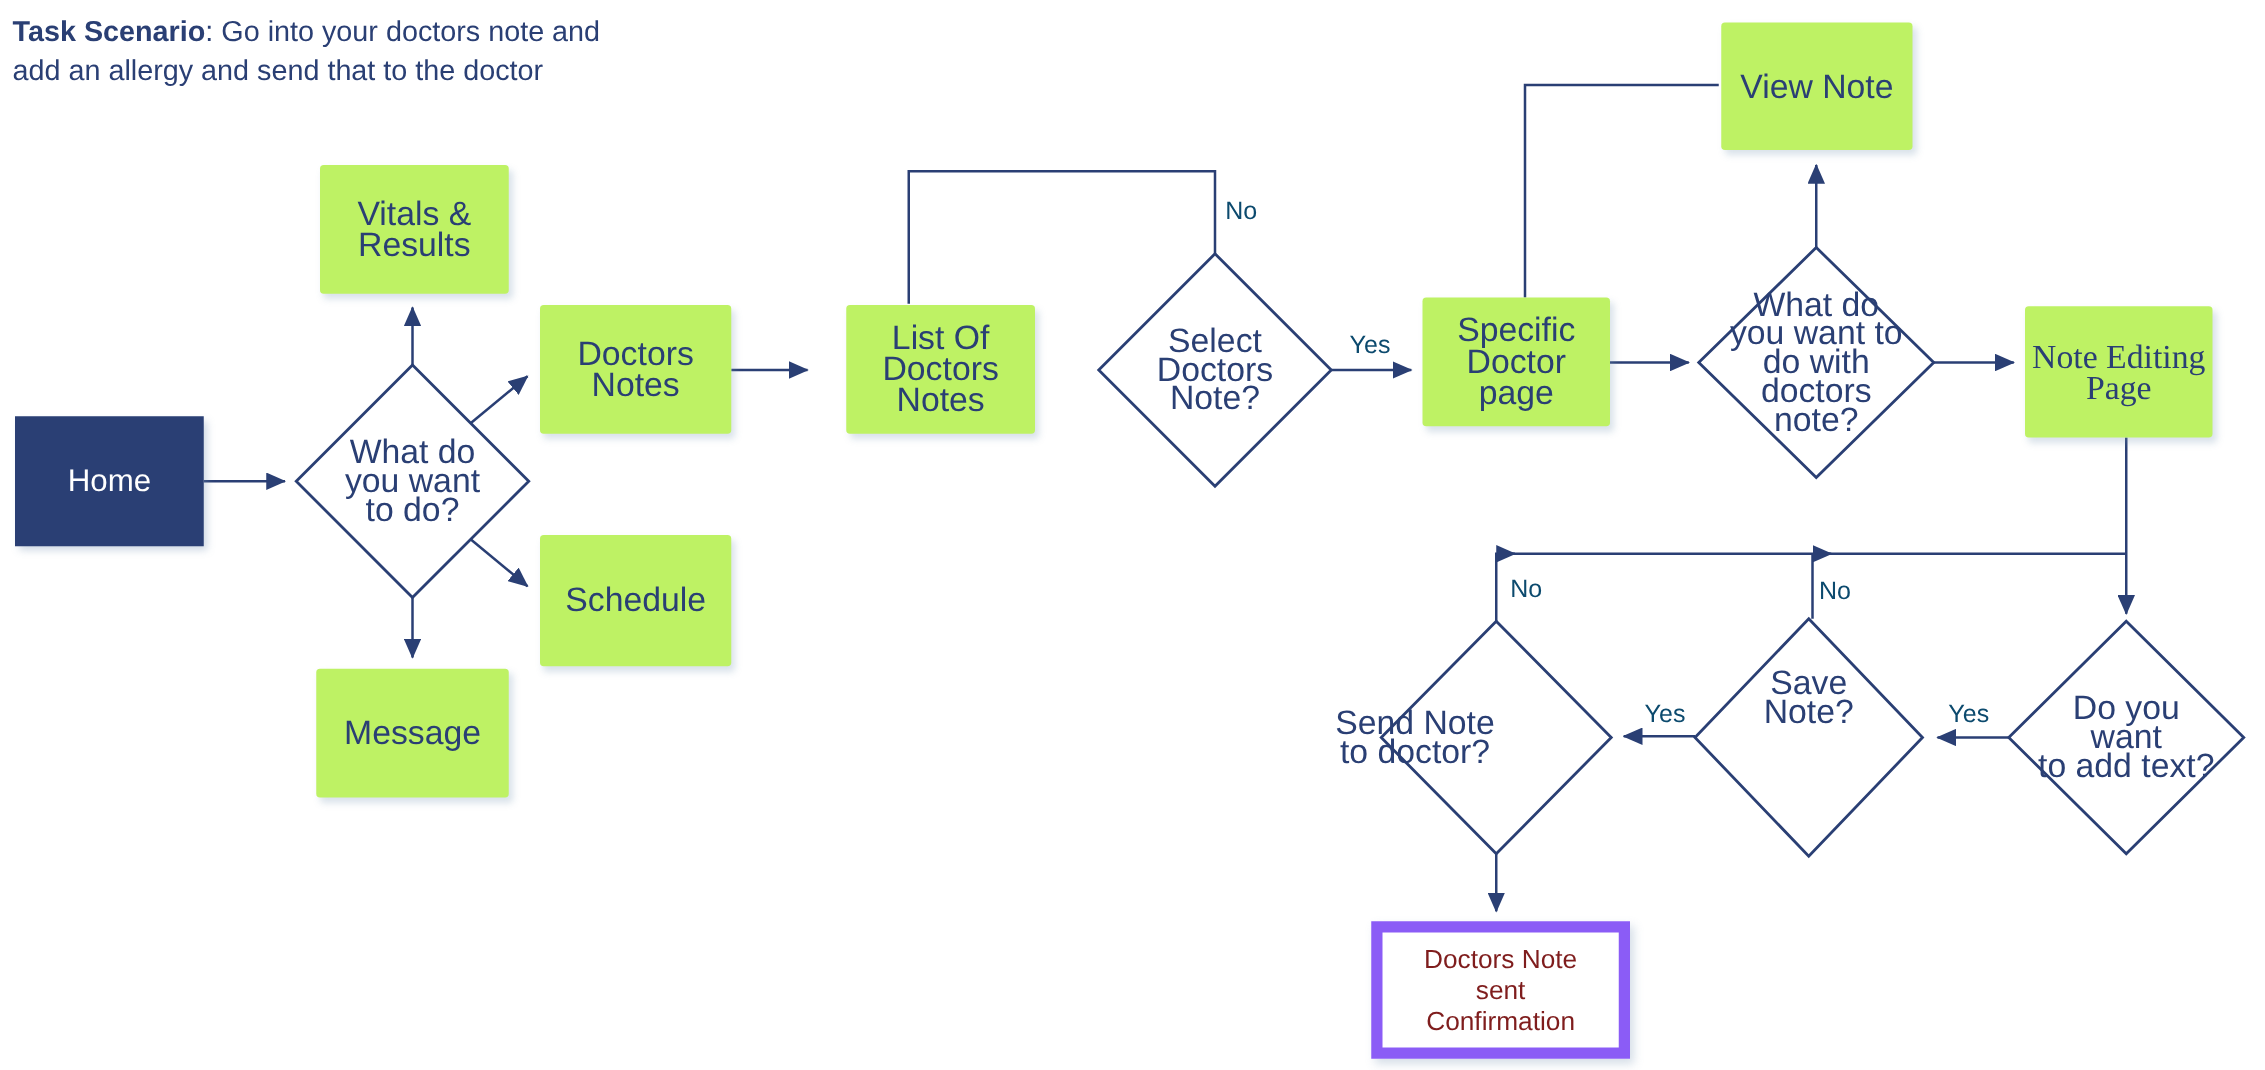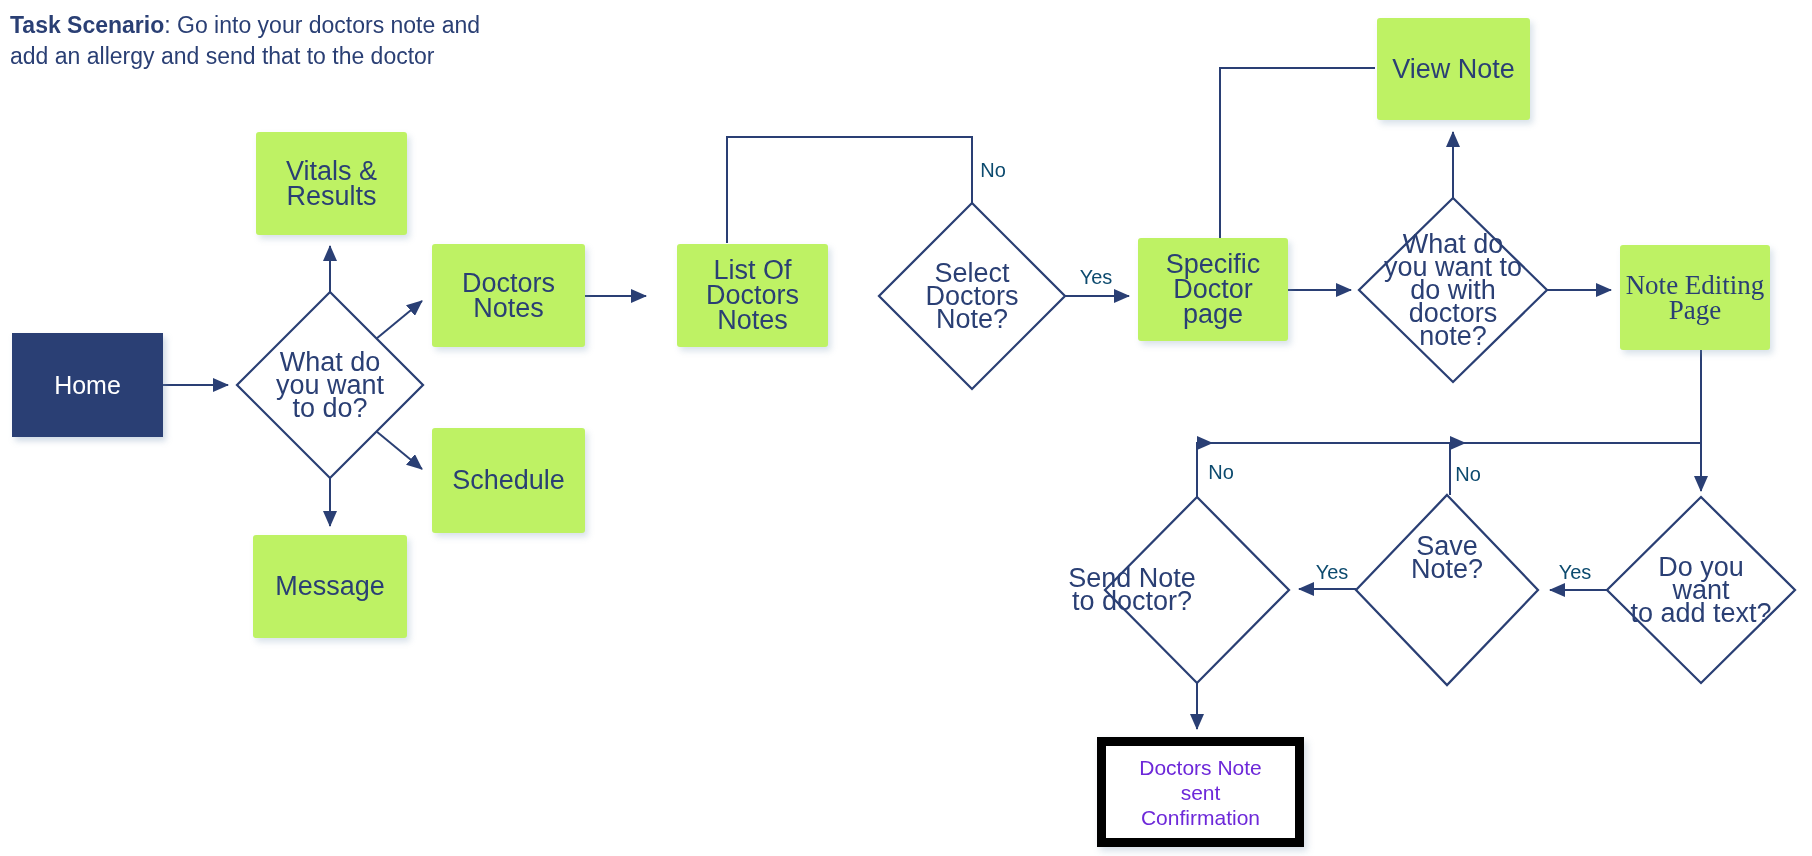--- a/index.html
+++ b/index.html
@@ -20,21 +20,21 @@
   }
   .box.light {
     background:#bef264; color:#2A3F74; font-size:27px; line-height:25px;
     border-radius:3px; box-shadow:3px 4px 6px rgba(120,150,180,.28);
   }
   .box.dark {
     background:#2A3F74; color:#ffffff; font-size:25px;
     box-shadow:3px 4px 6px rgba(120,150,180,.35);
   }
   .box.terminal {
-    background:#ffffff; border:9px solid #000000; color:#6d28d9;
+    background:#ffffff; border:9px solid #8b5cf6; color:#7f1d1d;
     font-size:21px; line-height:25px; box-shadow:3px 4px 7px rgba(120,150,180,.3);
   }
   .dlabel {
     position:absolute; transform:translate(-50%,-50%); text-align:center;
     color:#2A3F74; font-size:27px; line-height:23px; white-space:pre-line;
   }
   .elabel {
     position:absolute; transform:translate(-50%,-50%);
     color:#0c4a6e; font-size:20px; white-space:nowrap;
   }

